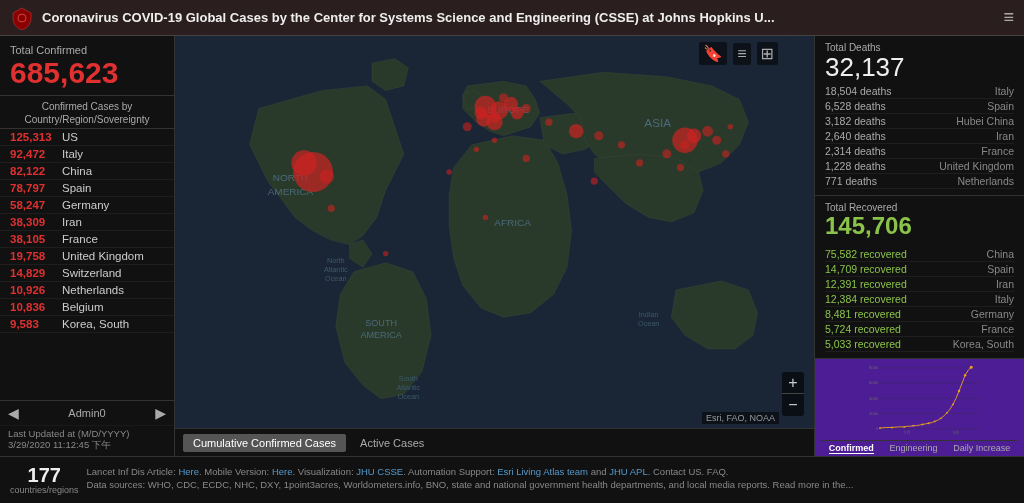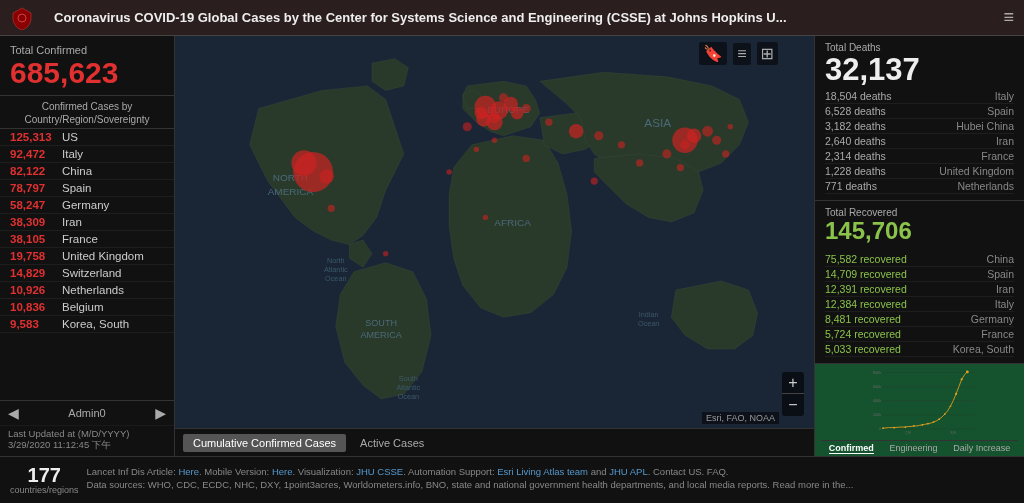--- a/index.html
+++ b/index.html
@@ -20,21 +20,21 @@
       display: flex;
       align-items: center;
       justify-content: space-between;
       padding: 6px 10px;
       height: 36px;
       border-bottom: 1px solid #444;
     }
     .header-left {
       display: flex;
       align-items: center;
-      gap: 20px;
+      gap: 8px;
     }
     .header-logo {
       width: 24px;
       height: 24px;
     }
     .header-title {
       color: #eee;
       font-size: 13px;
       font-weight: bold;
     }
@@ -235,22 +235,22 @@
     
     .deaths-panel {
       padding: 6px 10px;
       border-bottom: 1px solid #333;
     }
     .panel-label {
       font-size: 10px;
       color: #aaa;
     }
     .deaths-value {
-      font-size: 31px;
-      font-weight: bold;
+      font-size: 26px;
+      font-weight: normal;
       color: #eee;
       line-height: 1.1;
     }
     .deaths-list {
       margin-top: 2px;
     }
     .deaths-item {
       display: flex;
       justify-content: space-between;
       font-size: 10.5px;
@@ -292,21 +292,21 @@
     .recovered-country {
       color: #888;
       text-align: right;
     }
 
     
     .chart-panel {
       flex: 1;
       padding: 4px 6px 0;
       position: relative;
-      background: #14532d;
+      background: #4c1d95;
       overflow: hidden;
     }
     .chart-svg {
       width: 100%;
       height: calc(100% - 20px);
     }
     .chart-bottom {
       display: flex;
       justify-content: space-around;
       padding: 2px 0;

